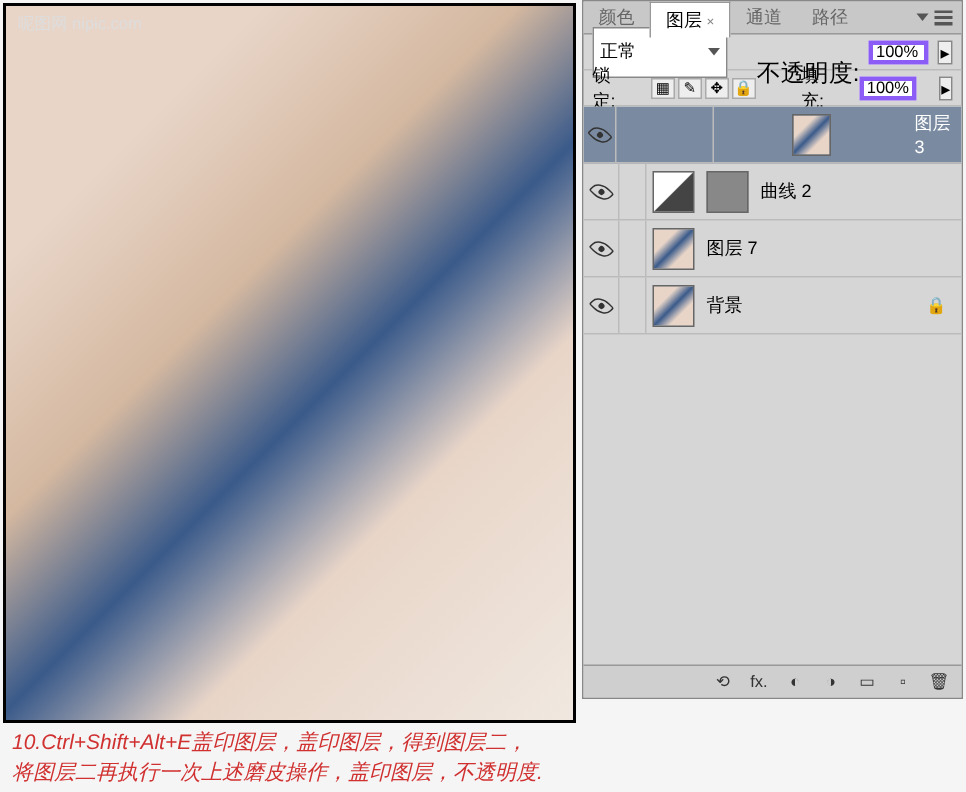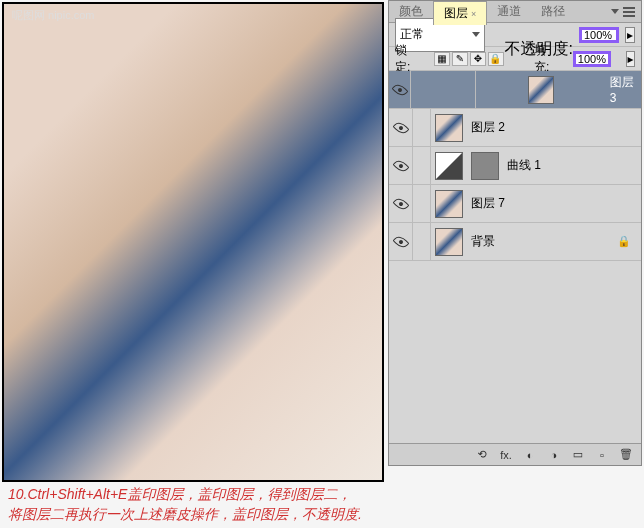--- a/index.html
+++ b/index.html
@@ -18,21 +18,21 @@
   
   .palette {
     position: absolute; left: 388px; top: 0; width: 254px; height: 466px;
     background: #d6d6d6; border: 1px solid #888; display: flex; flex-direction: column;
   }
   .palette-tabs {
     display: flex; height: 22px; background: #c8c8c8; border-bottom: 1px solid #999;
     align-items: center; font-size: 12px;
   }
   .tab { padding: 3px 10px; color: #666; cursor: pointer; }
-  .tab.active { background: #fef9c3; color: #000; border: 1px solid #999; border-bottom: none; position: relative; top: 1px; }
+  .tab.active { background: #ffffff; color: #000; border: 1px solid #999; border-bottom: none; position: relative; top: 1px; }
   .tab .x { font-size: 9px; margin-left: 3px; color: #888; }
   .palette-menu { margin-left: auto; padding: 0 6px; display: flex; gap: 4px; align-items: center; }
   .chevron { width: 0; height: 0; border-left: 4px solid transparent; border-right: 4px solid transparent; border-top: 5px solid #555; }
   .hamburger { width: 12px; height: 10px; background: linear-gradient(#555 2px, transparent 2px, transparent 4px, #555 4px, #555 6px, transparent 6px, transparent 8px, #555 8px); }
   
   .blend-row {
     height: 24px; display: flex; align-items: center; padding: 2px 6px; gap: 6px;
     border-bottom: 1px solid #bbb; font-size: 12px;
   }
   .blend-select {
@@ -133,31 +133,23 @@
         </div>
       <div class="link-col"></div>
       <div class="thumb"></div>
       <span class="layer-name">图层 3</span>
     </div>
     <div class="layer-row">
       <div class="vis-col">
           <div class="eye"></div>
         </div>
       <div class="link-col"></div>
-      <div class="thumb"></div>
-      <span class="layer-name">图层 2</span>
-    </div>
-    <div class="layer-row">
-      <div class="vis-col">
-          <div class="eye"></div>
-        </div>
-      <div class="link-col"></div>
       <div class="thumb adj"></div>
       <div class="thumb mask"></div>
-      <span class="layer-name">曲线 1</span>
+      <span class="layer-name">曲线 2</span>
     </div>
     <div class="layer-row">
       <div class="vis-col">
           <div class="eye"></div>
         </div>
       <div class="link-col"></div>
       <div class="thumb"></div>
       <span class="layer-name">图层 7</span>
     </div>
     <div class="layer-row">

